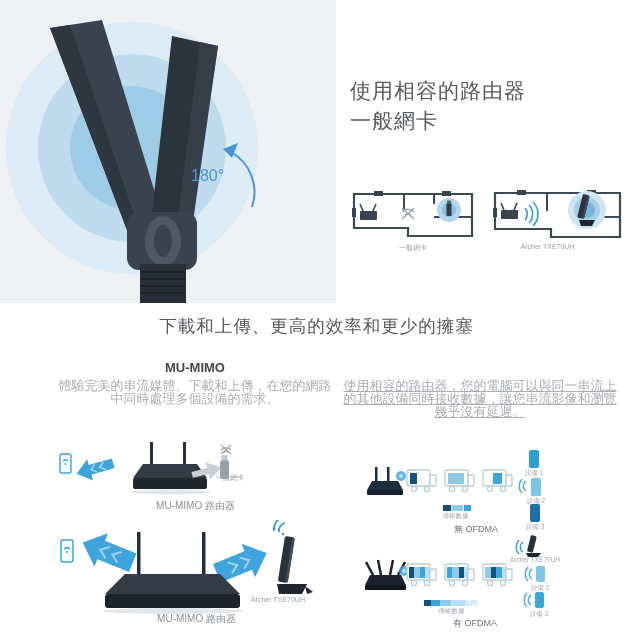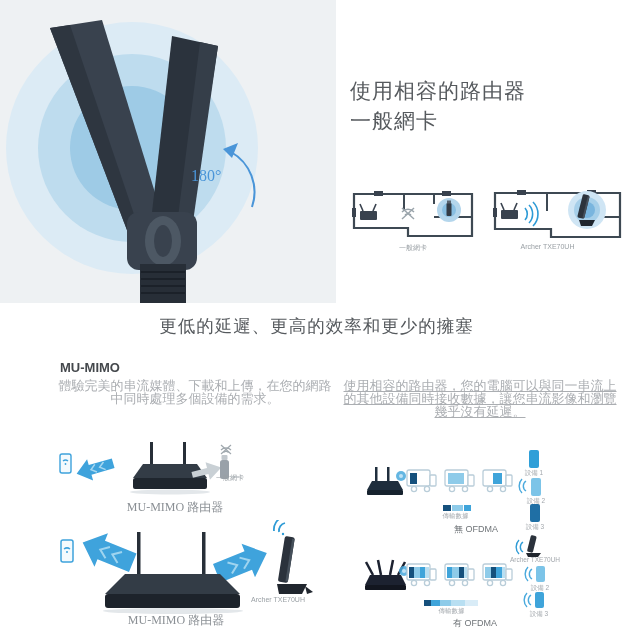--- a/index.html
+++ b/index.html
@@ -3,27 +3,27 @@
 <meta charset="utf-8">
 <style>
   html,body{margin:0;padding:0;background:#fff;}
   .page{position:relative;width:633px;height:633px;background:#ffffff;overflow:hidden;
         font-family:"Liberation Sans","DejaVu Sans",sans-serif;}
   .abs{position:absolute;}
   .hero-title{font-size:21px;line-height:30px;color:#565a5e;font-weight:400;letter-spacing:1px;}
   .hero-body{font-size:9.3px;line-height:15px;color:#a9adb1;}
   .fp-label{font-size:7px;color:#9aa0a5;text-align:center;}
   .s2-title{font-size:17.5px;color:#55595d;text-align:center;letter-spacing:1px;}
-  .col-title{font-size:13px;color:#44484c;font-weight:700;}
+  .col-title{font-size:13px;color:#44484c;font-weight:700;text-align:center;}
   .col-body{font-size:13px;line-height:13px;color:#abaeb2;text-align:center;}
   .tiny-label{font-size:7px;color:#9aa0a5;text-align:center;}
   .micro-label{font-size:6.5px;color:#a3a8ad;text-align:center;}
-  .router-label{font-size:12px;color:#8b9095;text-align:center;font-family:Liberation Serif, serif;}
+  .router-label{font-size:10px;color:#8b9095;text-align:right;}
   .caption{font-size:9px;color:#6f7478;text-align:right;}
-  .deg-label{font-size:16px;color:#4a95d8;font-family:Liberation Serif, serif;}
+  .deg-label{font-size:16px;color:#4a95d8;}
   svg{display:block;}
 </style>
 </head>
 <body>
 
 <div class="page">
 
   <div class="abs" style="left:0;top:0;">
     <svg width="336" height="303" viewBox="0 0 336 303">
       <rect width="336" height="303" fill="#eef1f3"></rect>
@@ -120,21 +120,21 @@
       <circle cx="100" cy="28" r="8" fill="#79b5de"></circle>
       <g transform="translate(96,12) rotate(14)">
         <rect x="0" y="0" width="7" height="24" rx="1.5" fill="#2c333c"></rect>
         <rect x="5.2" y="1" width="1.8" height="22" fill="#454f5a"></rect>
       </g>
       <path d="M 92 38 L 108 38 L 105 44 L 94 44 Z" fill="#20262e"></path>
     </svg>
   </div>
   <div class="abs fp-label" style="left:500px;top:243px;width:95px;">Archer TXE70UH</div>
 
-  <div class="abs s2-title" style="left:0;top:314px;width:633px;">更低的延遲、更高的效率和更少的擁塞</div>
+  <div class="abs s2-title" style="left:0;top:314px;width:633px;">下載和上傳、更高的效率和更少的擁塞</div>
 
   <div class="abs col-title" style="left:60px;top:360px;width:270px;">MU-MIMO</div>
   <div class="abs col-body" style="left:58px;top:379px;width:274px;">體驗完美的串流媒體、下載和上傳，在您的網路中同時處理多個設備的需求。</div>
 
   <div class="abs" style="left:55px;top:438px;">
     <svg width="280" height="70" viewBox="0 0 280 70">
 
       <g stroke="#3ea2dc" stroke-width="1.4" fill="#f4fafd">
         <rect x="5" y="16" width="11" height="19" rx="2"></rect>
         <path d="M 8 23 a 4 4 0 0 1 5 0" fill="none"></path>

